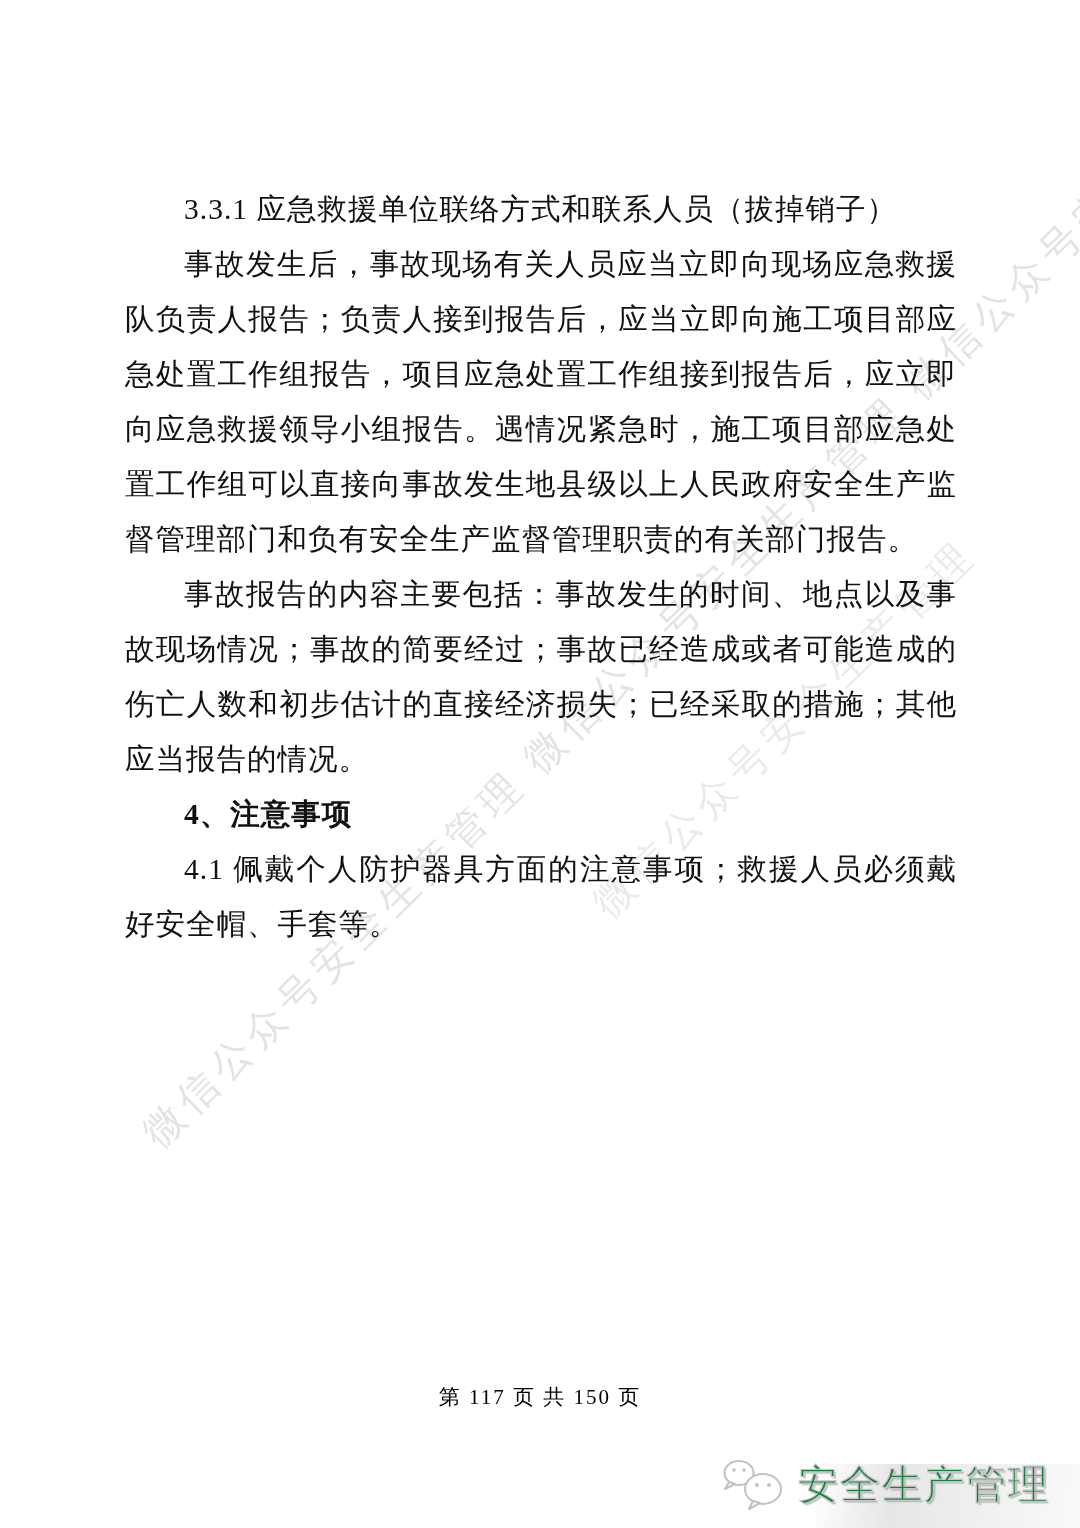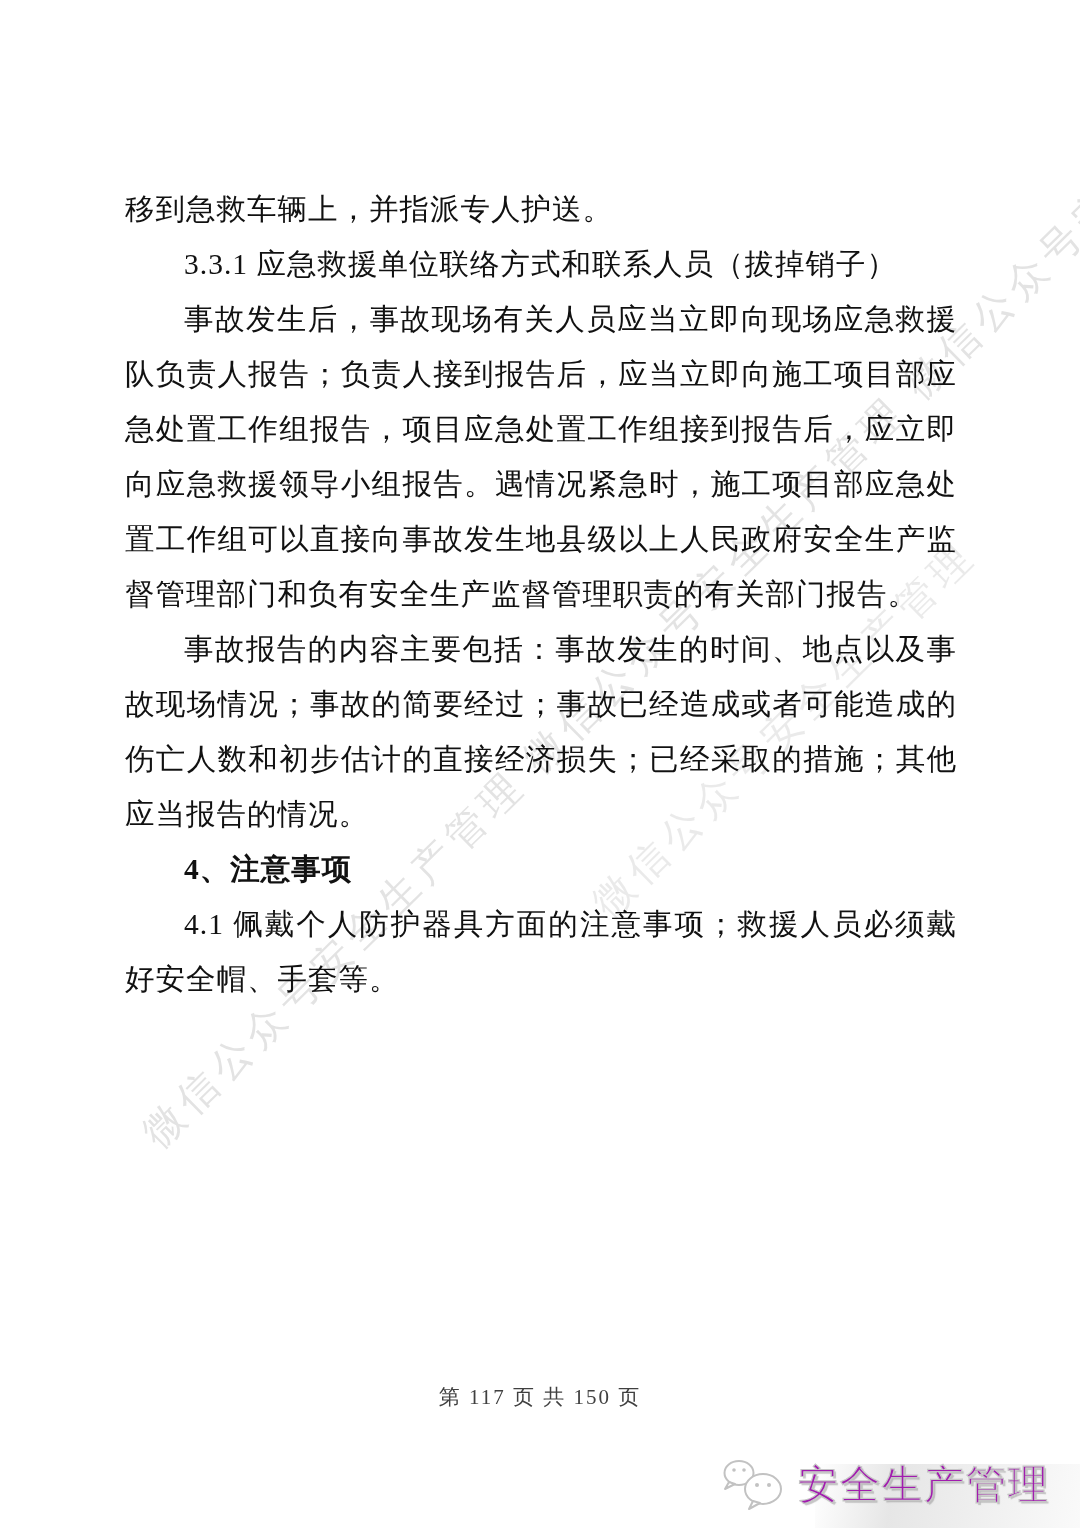--- a/index.html
+++ b/index.html
@@ -42,21 +42,21 @@
   }
   .indent{text-indent:2em;}
   .bold{font-weight:bold;}
   
   .footer{
     position:absolute;
     left:0;right:0;top:1383px;
     text-align:center;
     font-size:21px;
     letter-spacing:2px;
-    color:#404040;
+    color:#000000;
     z-index:1;
   }
   
   .brand-band{
     position:absolute;
     right:0;bottom:0;
     width:265px;height:64px;
     background:linear-gradient(100deg,
       rgba(216,216,216,0) 0%,
       rgba(200,200,200,.45) 30%,
@@ -68,34 +68,33 @@
     right:30px;bottom:16px;
     display:flex;
     align-items:center;
     gap:10px;
     z-index:2;
   }
   .brand-logo{width:68px;height:54px;flex:0 0 auto;}
   .brand-name{
     font-size:40px;
     letter-spacing:2px;
-    color:#a21caf;
+    color:#15803d;
     -webkit-text-stroke:1.2px #c6c6c6;
     text-shadow:2px 2px 1px rgba(150,150,150,.55);
     white-space:nowrap;
   }
 </style>
 </head>
 <body>
 
 <div class="wm wm1">微信公众号安全生产管理  微信公众号安全生产管理  微信公众号安全生产管理</div>
 <div class="wm wm2">微信公众号安全生产管理</div>
 
 <div class="doc">
-  <p>移到急救车辆上，并指派专人护送。</p>
   <p class="indent">3.3.1 应急救援单位联络方式和联系人员（拔掉销子）</p>
   <p class="indent">事故发生后，事故现场有关人员应当立即向现场应急救援队负责人报告；负责人接到报告后，应当立即向施工项目部应急处置工作组报告，项目应急处置工作组接到报告后，应立即向应急救援领导小组报告。遇情况紧急时，施工项目部应急处置工作组可以直接向事故发生地县级以上人民政府安全生产监督管理部门和负有安全生产监督管理职责的有关部门报告。</p>
   <p class="indent">事故报告的内容主要包括：事故发生的时间、地点以及事故现场情况；事故的简要经过；事故已经造成或者可能造成的伤亡人数和初步估计的直接经济损失；已经采取的措施；其他应当报告的情况。</p>
   <p class="indent bold">4、注意事项</p>
   <p class="indent">4.1 佩戴个人防护器具方面的注意事项；救援人员必须戴好安全帽、手套等。</p>
 </div>
 
 <div class="footer">第 117 页 共 150 页</div>
 
 <div class="brand-band"></div>

